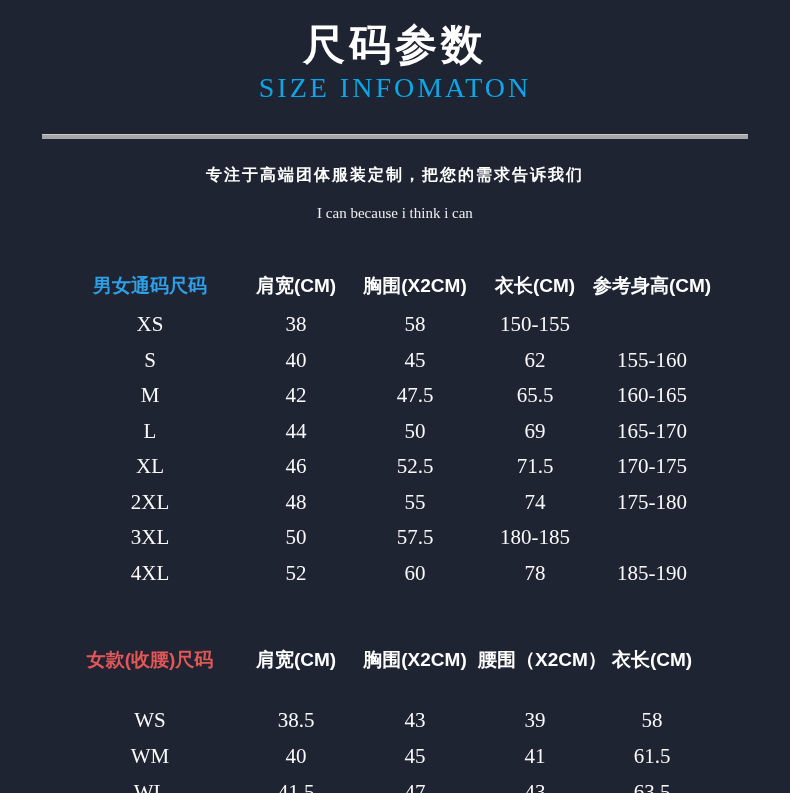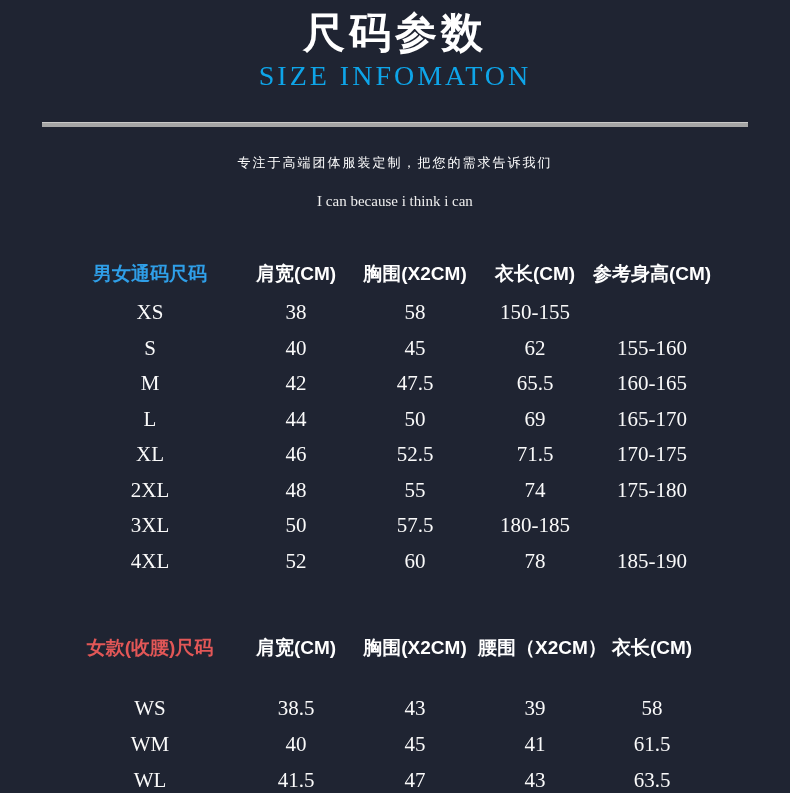--- a/index.html
+++ b/index.html
@@ -7,21 +7,21 @@
     position: relative;
     width: 790px;
     height: 793px;
     background: #1f2432;
     color: #f5f5f5;
     overflow: hidden;
     font-family: "Liberation Sans", sans-serif;
   }
   .title-cn {
     margin: 0;
-    padding-top: 8px;
+    padding-top: 20px;
     height: 50px;
     line-height: 50px;
     text-align: center;
     font-family: "Liberation Serif", serif;
     font-weight: 700;
     font-size: 42px;
     letter-spacing: 4px;
     color: #ffffff;
   }
   .title-en {
@@ -37,22 +37,22 @@
     margin: 28px 42px 0 42px;
     height: 4px;
     background: #a6a6a6;
     border-top: 1px solid #c9c9c9;
   }
   .tagline-cn {
     margin-top: 23px;
     height: 26px;
     line-height: 26px;
     text-align: center;
-    font-weight: 400;
-    font-size: 13px;
+    font-weight: 700;
+    font-size: 16px;
     letter-spacing: 2px;
     color: #ffffff;
   }
   .tagline-en {
     margin-top: 14px;
     height: 22px;
     line-height: 22px;
     text-align: center;
     font-family: "Liberation Serif", serif;
     font-size: 15px;

